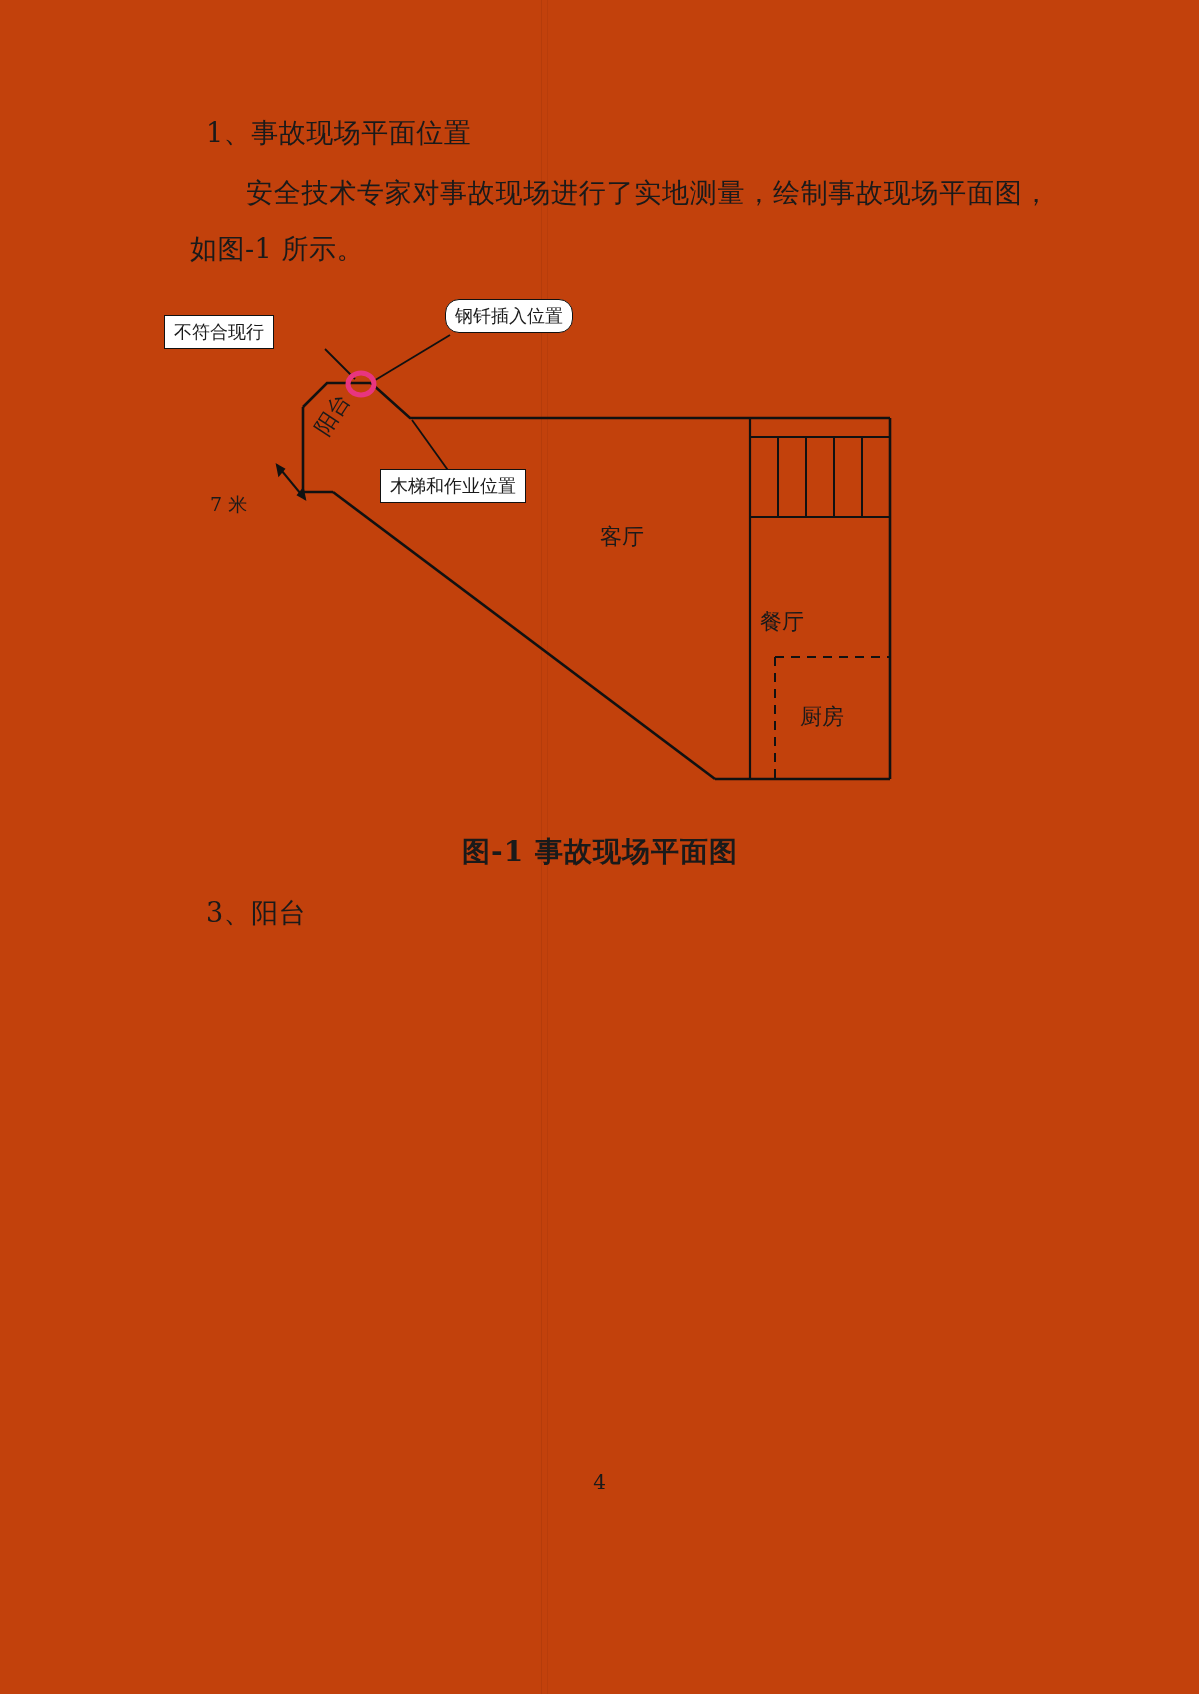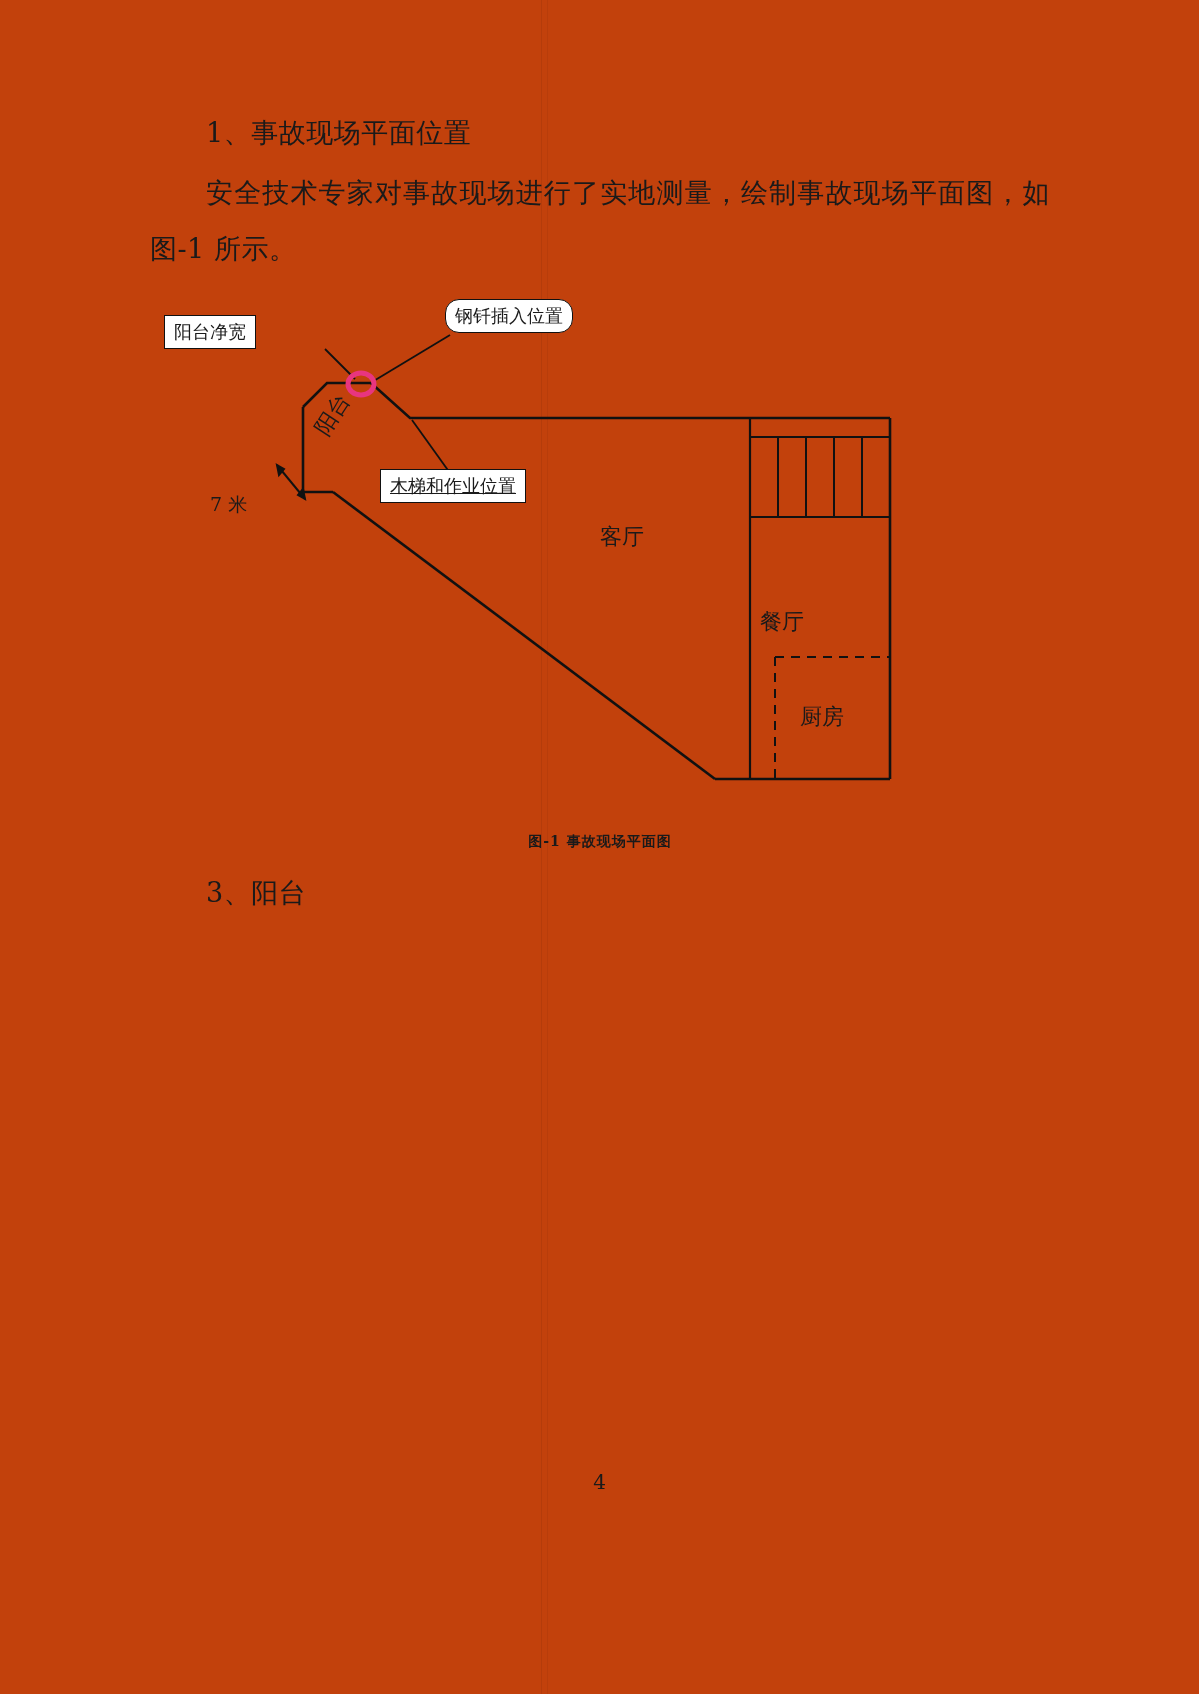--- a/index.html
+++ b/index.html
@@ -45,20 +45,21 @@
   p.body-text {
     margin: 0 0 6px 0;
     font-size: 27px;
     line-height: 56px;
     letter-spacing: 0.5px;
     font-family: "DejaVu Serif", serif;
     text-align: justify;
   }
   p.indent {
     text-indent: 56px;
+    margin-left: 40px;
   }
   .heading {
     margin: 0 0 4px 0;
     font-size: 27px;
     line-height: 56px;
     text-indent: 56px;
     letter-spacing: 0.5px;
   }
 
   
@@ -68,21 +69,21 @@
     height: 540px;
     margin: 10px 0 0 0;
   }
   .figure svg {
     position: absolute;
     left: 0;
     top: 0;
   }
   .fig-caption {
     text-align: center;
-    font-size: 14px;
+    font-size: 28px;
     font-weight: bold;
     letter-spacing: 1px;
     margin: 6px 0 14px 0;
     font-family: "DejaVu Serif", serif;
   }
 
   .callout {
     position: absolute;
     border: 1.6px solid #111;
     background: #fff;
@@ -173,23 +174,23 @@
 
           <line x1="300" y1="48" x2="222" y2="95"></line>
 
           <line x1="310" y1="200" x2="262" y2="133"></line>
           <line x1="310" y1="200" x2="290" y2="198"></line>
         </g>
 
         <ellipse cx="211" cy="97" rx="13" ry="11" fill="none" stroke="#e8357f" stroke-width="5"></ellipse>
       </svg>
 
-      <div class="callout" style="left: 14px; top: 28px;">阳台净宽</div>
+      <div class="callout" style="left: 14px; top: 28px;">不符合现行</div>
       <div class="callout" style="left: 295px; top: 12px; border-radius: 14px;">钢钎插入位置</div>
-      <div class="callout" style="left: 230px; top: 182px; text-decoration: underline;">木梯和作业位置</div>
+      <div class="callout" style="left: 230px; top: 182px;">木梯和作业位置</div>
 
       <div class="figlabel rotated" style="left: 158px; top: 138px;">阳台</div>
       <div class="figlabel small" style="left: 60px; top: 205px;">7 米</div>
       <div class="figlabel" style="left: 450px; top: 235px;">客厅</div>
       <div class="figlabel" style="left: 610px; top: 320px;">餐厅</div>
       <div class="figlabel" style="left: 650px; top: 415px;">厨房</div>
     </div>
 
     <div class="fig-caption">图-1 事故现场平面图</div>
 

